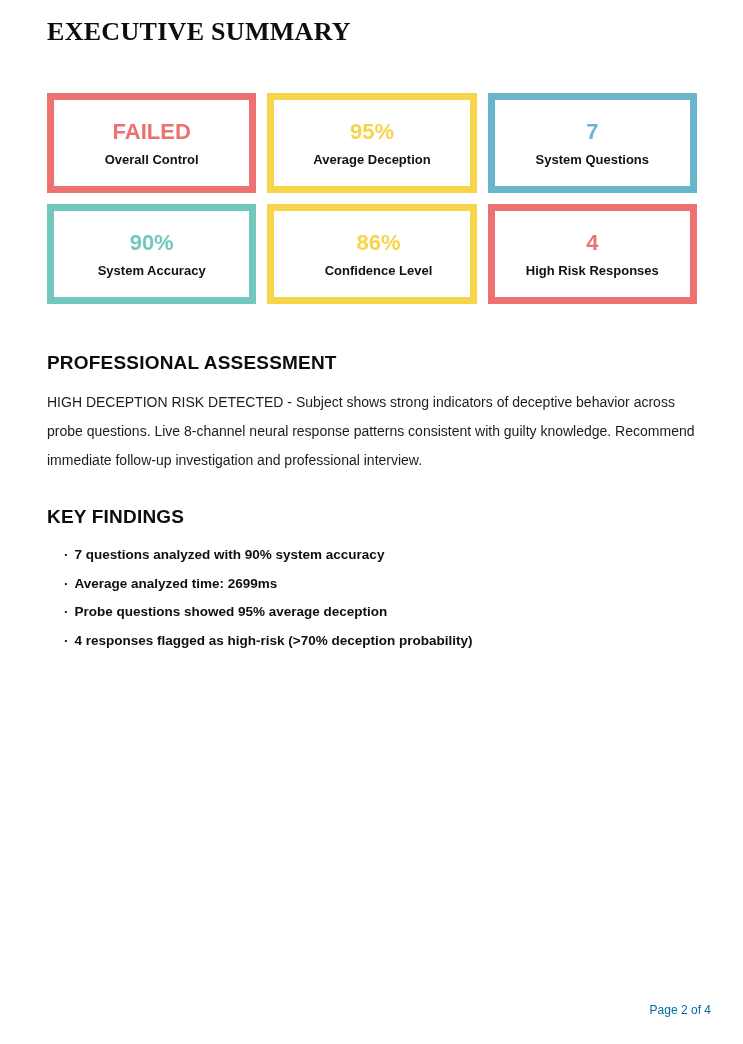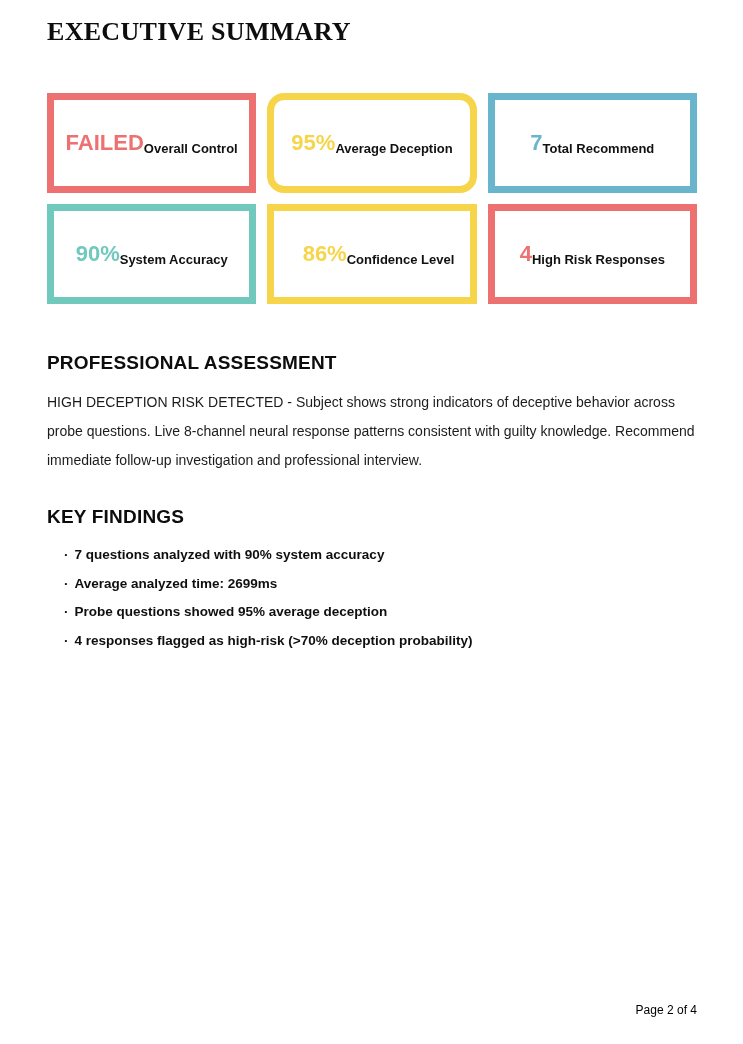--- a/index.html
+++ b/index.html
@@ -32,21 +32,21 @@
     display: grid;
     grid-template-columns: repeat(3, 1fr);
     gap: 11px;
   }
   .stat-card {
     box-sizing: border-box;
     height: 100px;
     background: #ffffff;
     border: 7px solid #cccccc;
     display: flex;
-    flex-direction: row;
+    flex-direction: column;
     align-items: center;
     justify-content: center;
     text-align: right;
   }
   .stat-value {
     font-size: 22px;
     font-weight: bold;
     line-height: 1;
   }
   .stat-label {
@@ -83,48 +83,48 @@
     line-height: 17px;
     margin-bottom: 11.5px;
   }
   .bullet-dot {
     display: inline-block;
     margin-right: 6px;
     font-weight: bold;
   }
   .page-footer {
     position: absolute;
-    right: 46px;
+    right: 32px;
     bottom: 27px;
     font-size: 12px;
-    color: #000000;
+    color: #0369a1;
   }
 </style>
 </head>
 <body>
 
 <div class="page">
 
   <h1 class="page-title">EXECUTIVE SUMMARY</h1>
 
   <div class="stats-grid">
 
     <div class="stat-card" style="border-color: rgb(237, 113, 112);">
       <div class="stat-value" style="color: rgb(237, 113, 112);">FAILED</div>
       <div class="stat-label">Overall Control</div>
     </div>
 
-    <div class="stat-card" style="border-color: rgb(246, 213, 74); border-radius: 17px;">
+    <div class="stat-card" style="border-color: rgb(246, 213, 74);">
       <div class="stat-value" style="color: rgb(246, 213, 74);">95%</div>
       <div class="stat-label">Average Deception</div>
     </div>
 
     <div class="stat-card" style="border-color: rgb(105, 182, 204);">
       <div class="stat-value" style="color: rgb(105, 182, 204);">7</div>
-      <div class="stat-label">Total Recommend</div>
+      <div class="stat-label">System Questions</div>
     </div>
 
     <div class="stat-card" style="border-color: rgb(113, 201, 190);">
       <div class="stat-value" style="color: rgb(113, 201, 190);">90%</div>
       <div class="stat-label">System Accuracy</div>
     </div>
 
     <div class="stat-card" style="border-color: rgb(246, 213, 74); padding-left: 13px;">
       <div class="stat-value" style="color: rgb(246, 213, 74);">86%</div>
       <div class="stat-label">Confidence Level</div>

